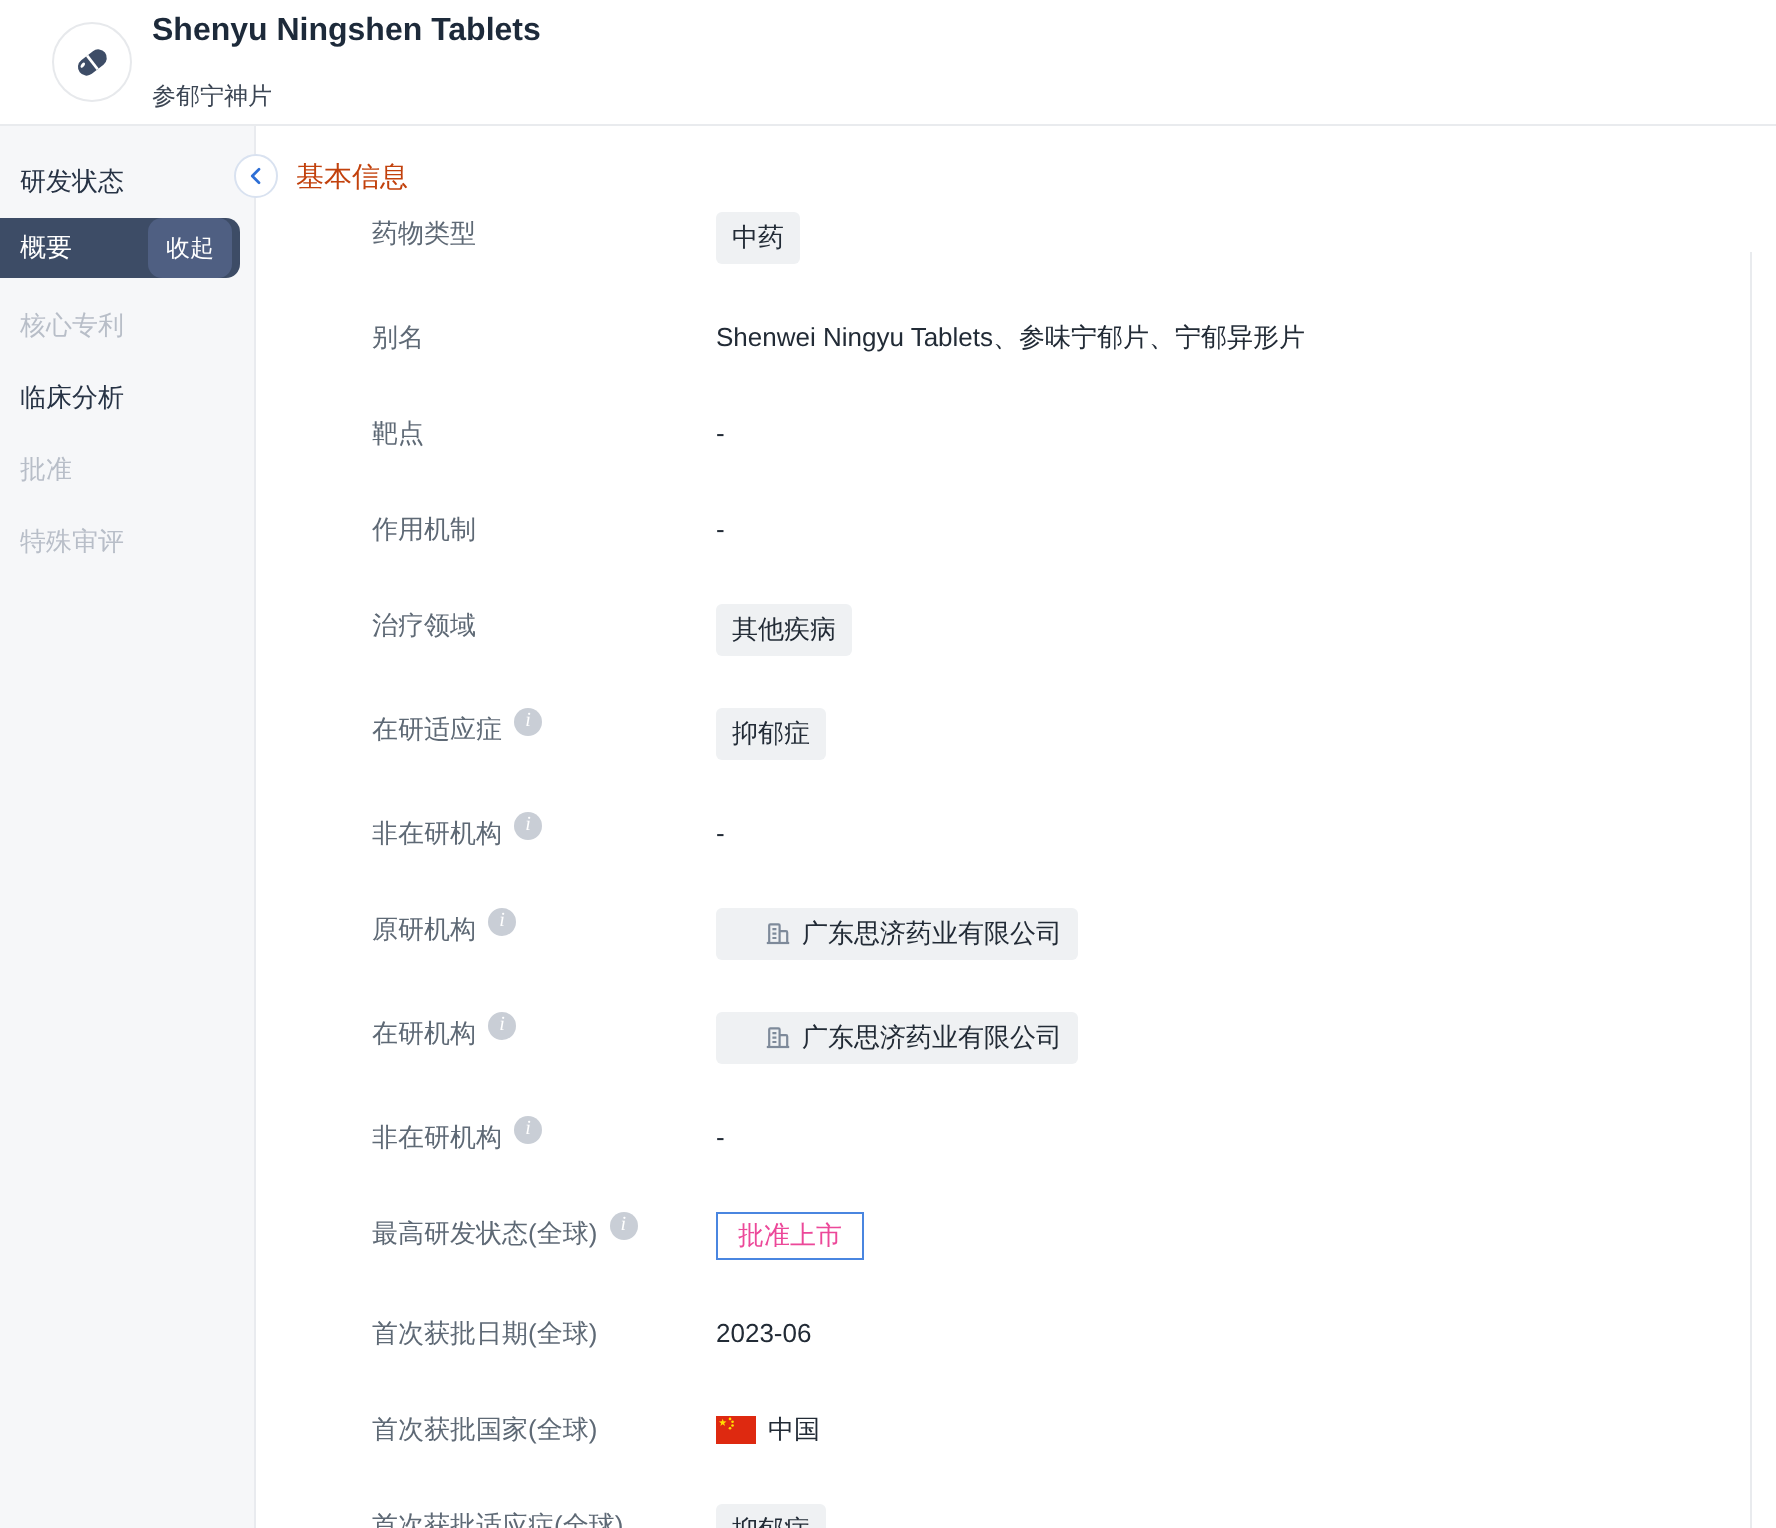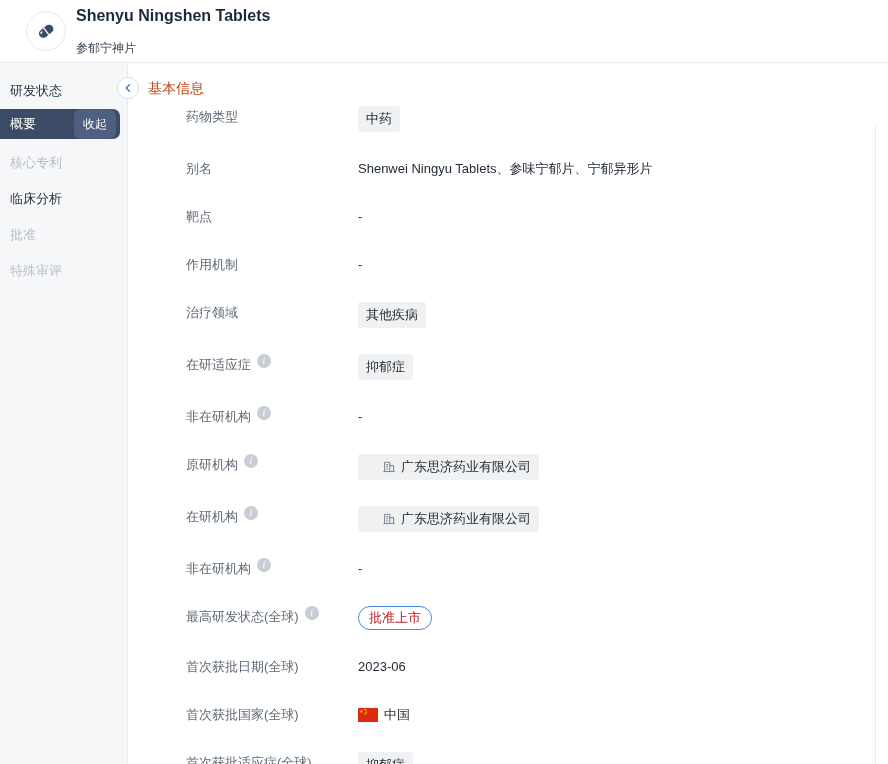--- a/index.html
+++ b/index.html
@@ -159,23 +159,23 @@
     height: 26px;
     font-size: 13px;
     color: #222b36;
   }
   .tag.org { cursor: pointer; padding-left: 24px; }
   .tag.org svg { margin-right: 5px; }
   .status-pill {
     display: inline-flex;
     align-items: center;
     border: 1px solid #4a86e0;
-    color: #b91c1c;
+    color: #ec4899;
     background: #fff;
-    border-radius: 12px;
+    border-radius: 0;
     padding: 0 10px;
     height: 24px;
     font-size: 13px;
     cursor: pointer;
   }
   .flag {
     display: inline-block;
     width: 20px; height: 14px;
     margin-right: 6px;
     flex: 0 0 auto;

